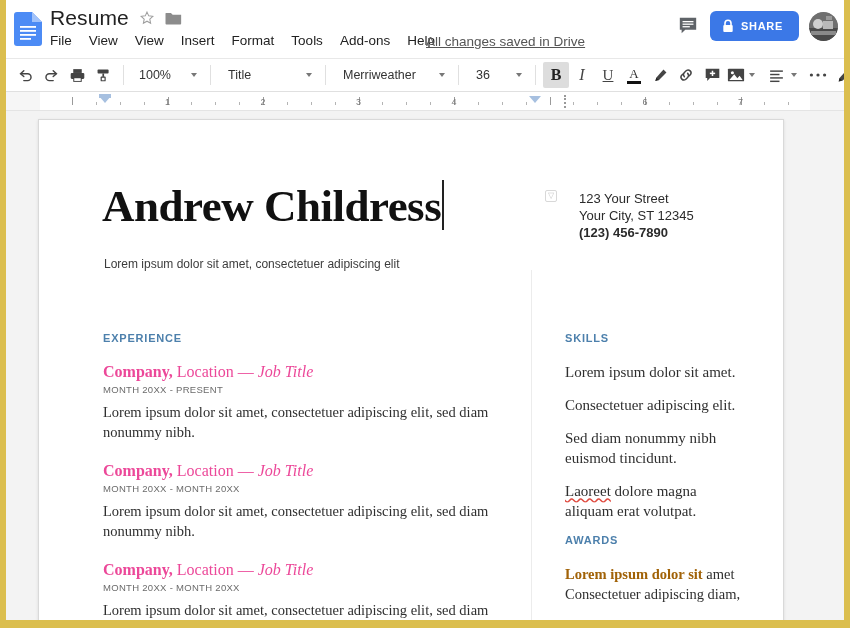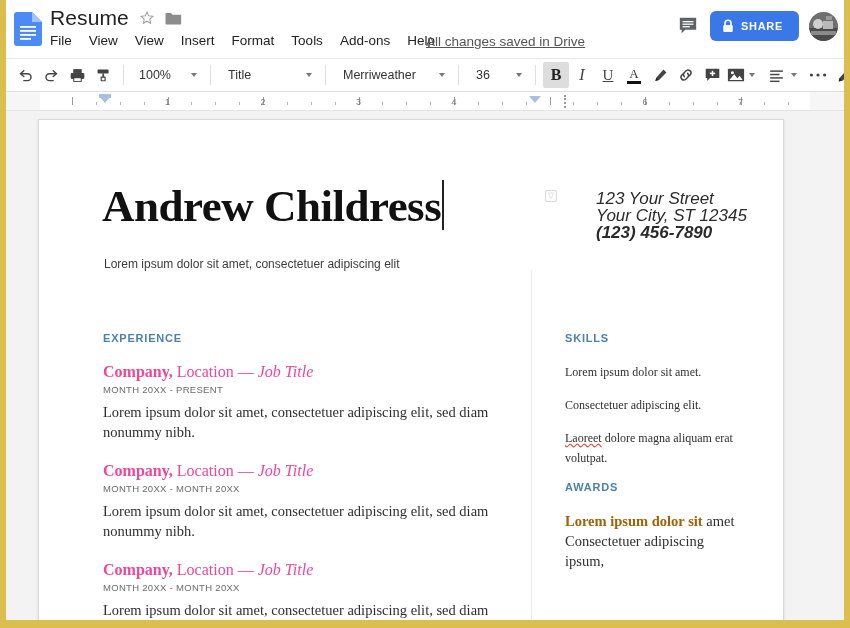--- a/index.html
+++ b/index.html
@@ -247,26 +247,25 @@
     position: absolute;
     left: 65px; top: 137px;
     font-family: "Liberation Sans", sans-serif;
     font-size: 12px;
     color: #3c3c3c;
     white-space: nowrap;
   }
 
   #contact {
     position: absolute;
-    left: 557px; top: 70px;
+    left: 540px; top: 70px;
     font-family: "Liberation Sans", sans-serif;
-    font-size: 17px;
+    font-size: 13px;
     color: #2b2b2b;
     line-height: 17px;
-    font-style: italic;
   }
   #contact .b { font-weight: 700; }
 
   #anchor-mark {
     position: absolute;
     left: 506px; top: 70px;
     width: 12px; height: 12px;
     border: 1px solid #d8d8d8;
     border-radius: 2px;
     color: #c9c9c9;
@@ -320,21 +319,21 @@
   .job-desc {
     font-family: "Liberation Serif", "DejaVu Serif", serif;
     font-size: 14.5px;
     color: #2f2f2f;
     line-height: 20px;
     max-width: 392px;
   }
 
   .skill {
     font-family: "Liberation Serif", "DejaVu Serif", serif;
-    font-size: 12px;
+    font-size: 15px;
     color: #2f2f2f;
     line-height: 20px;
     margin-bottom: 13px;
   }
   .misspell {
     text-decoration: underline wavy #e04a3f;
     text-decoration-skip-ink: none;
     margin-top: 27px;
   }
   .award {
@@ -663,29 +662,30 @@
           <div class="job-dates">MONTH 20XX - MONTH 20XX</div>
           <div class="job-desc">Lorem ipsum dolor sit amet, consectetuer adipiscing elit, sed diam</div>
         </div>
       </div>
 
       <div id="right-col">
         <div class="colhead" id="skills-head">SKILLS</div>
 
         <div class="skill">Lorem ipsum dolor sit amet.</div>
         <div class="skill">Consectetuer adipiscing elit.</div>
+        <div class="skill">Sed diam nonummy nibh euismod tincidunt.</div>
         <div class="skill">
           <span class="misspell">Laoreet</span><span> dolore magna aliquam erat volutpat.</span>
         </div>
 
         <div id="awards-block">
           <div class="colhead" id="awards-head">AWARDS</div>
           <div class="award">
             <span class="b">Lorem ipsum dolor sit</span><span> amet</span><br>
-            <span>Consectetuer adipiscing ipsum,</span><br>
+            <span>Consectetuer adipiscing diam,</span><br>
             
           </div>
         </div>
       </div>
 
     </div>
   </div>
 
 </div>
 </div>

